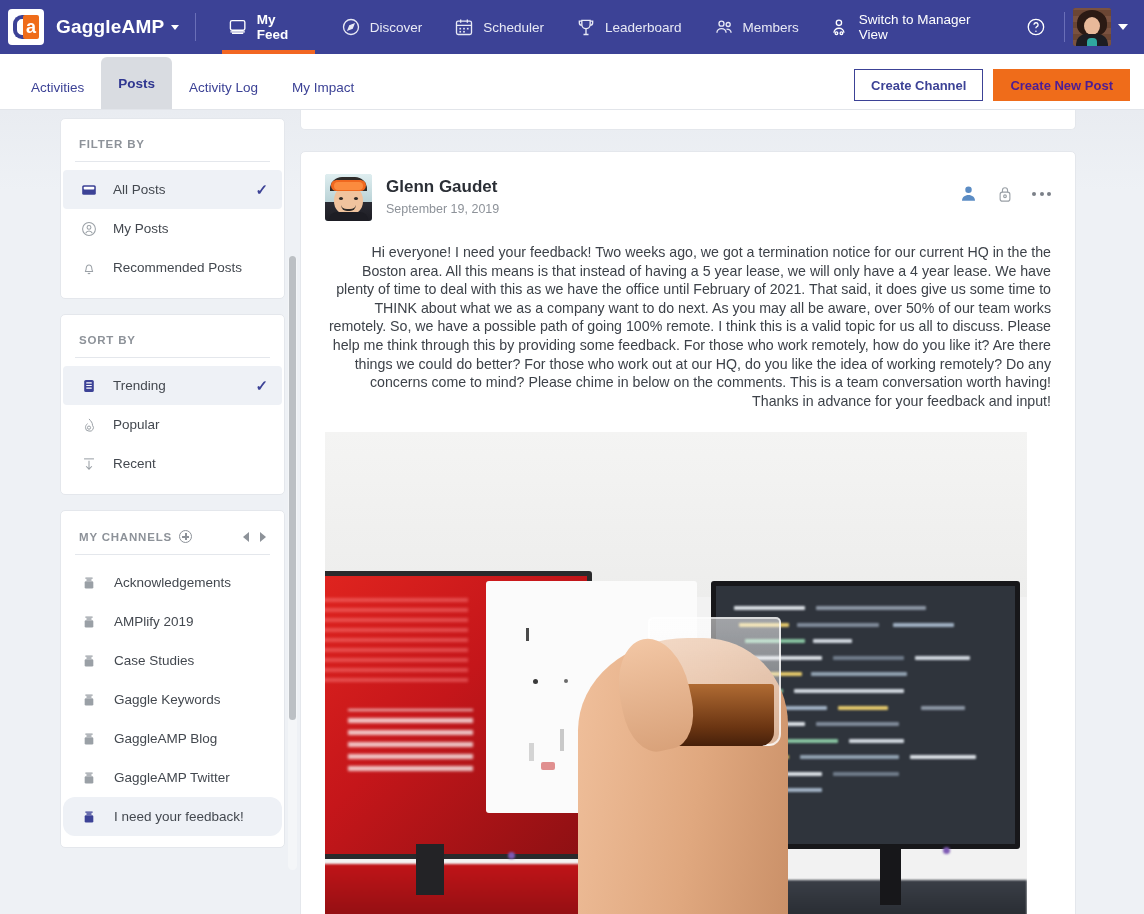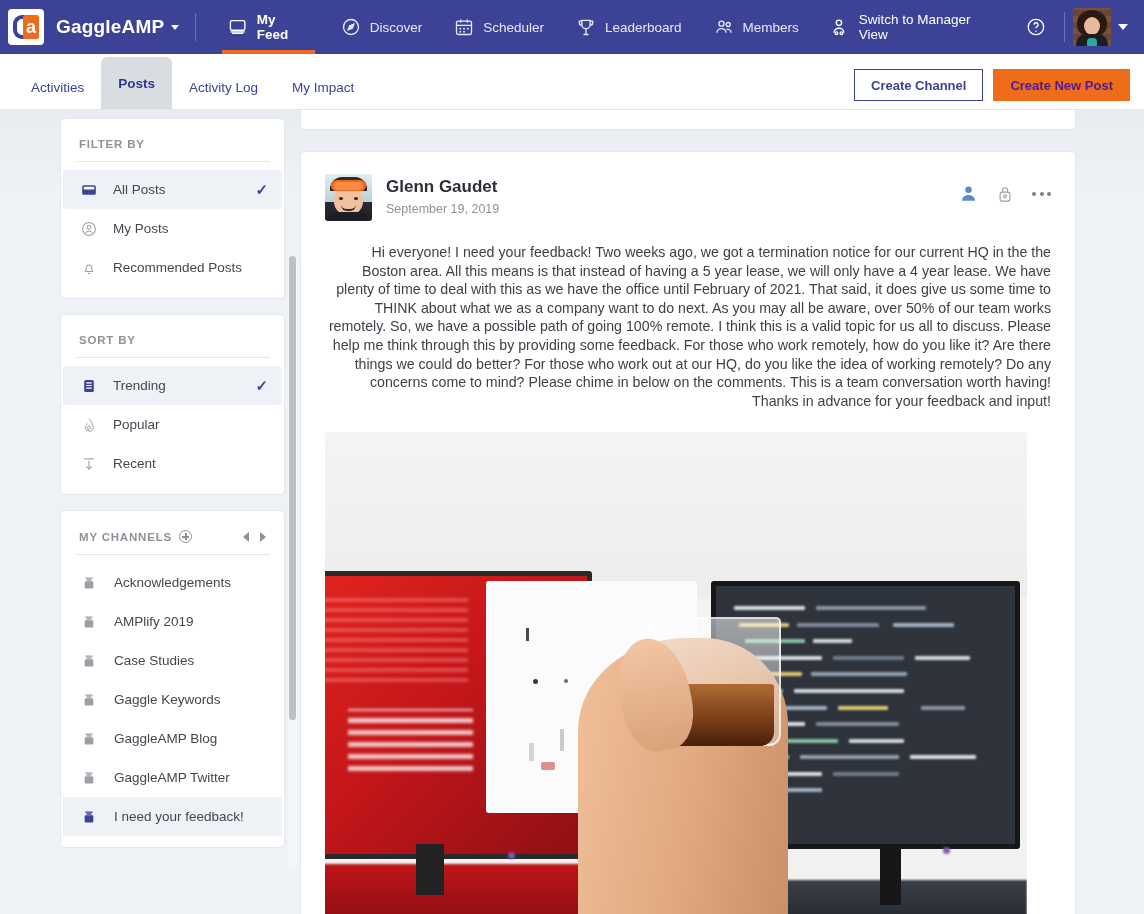--- a/index.html
+++ b/index.html
@@ -155,21 +155,21 @@
     margin-left:7px; position:relative;
   }
   .plus-circ::before{content:"";position:absolute;left:2.3px;top:5.3px;width:7px;height:1.3px;background:#8d9299;}
   .plus-circ::after{content:"";position:absolute;left:5.3px;top:2.3px;width:1.3px;height:7px;background:#8d9299;}
 
   .crow {
     display:flex; align-items:center; gap:17px;
     height:39px; padding:0 14px 0 18px; margin:0 2px; cursor:pointer;
     font-size:13.5px; color:#43484f;
   }
-  .crow.sel { background:#eef1f6; border-radius:0; }
+  .crow.sel { background:#eef1f6; border-radius:12px; }
 
   .sb-track {
     position:absolute; top:146px; left:288px;
     width:9px; height:614px; background:#f4f6f8; border-radius:5px;
   }
   .sb-thumb {
     position:absolute; top:0; left:1px; width:7px; height:464px;
     background:#bcc0c4; border-radius:5px; cursor:pointer;
   }
 

